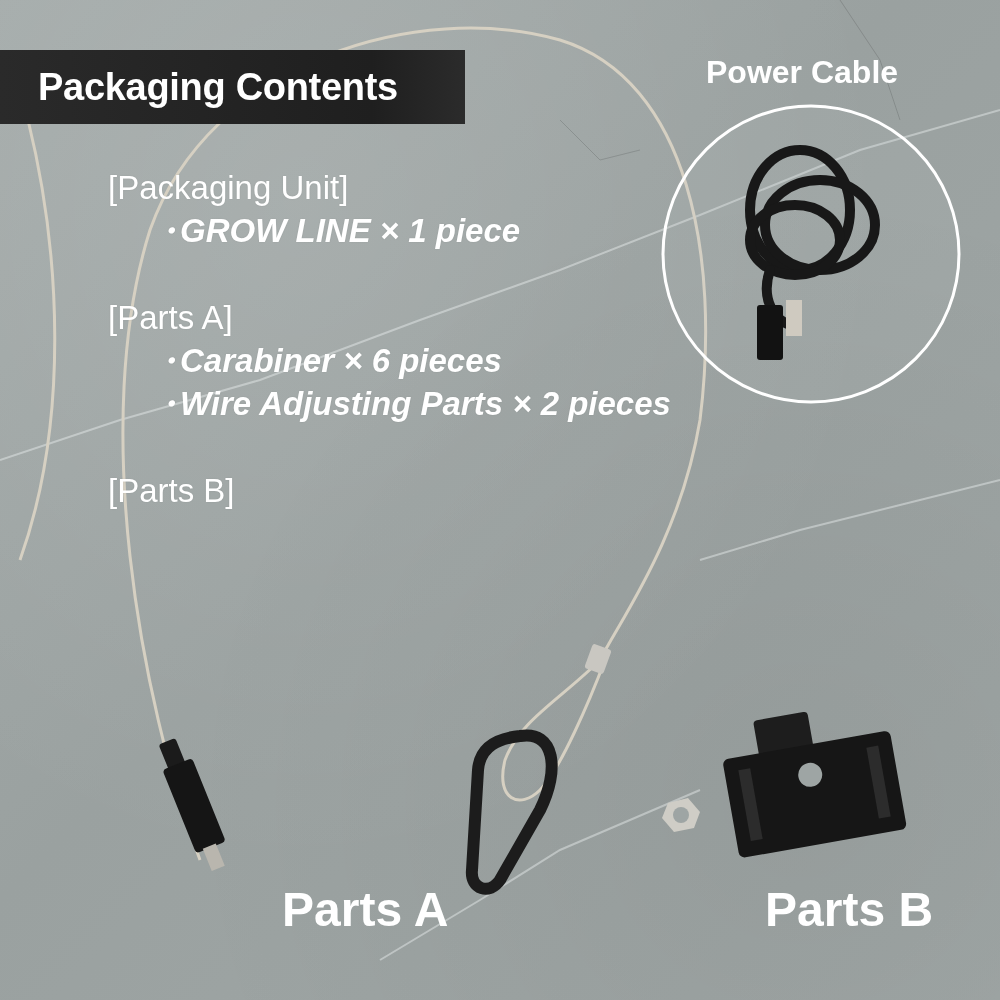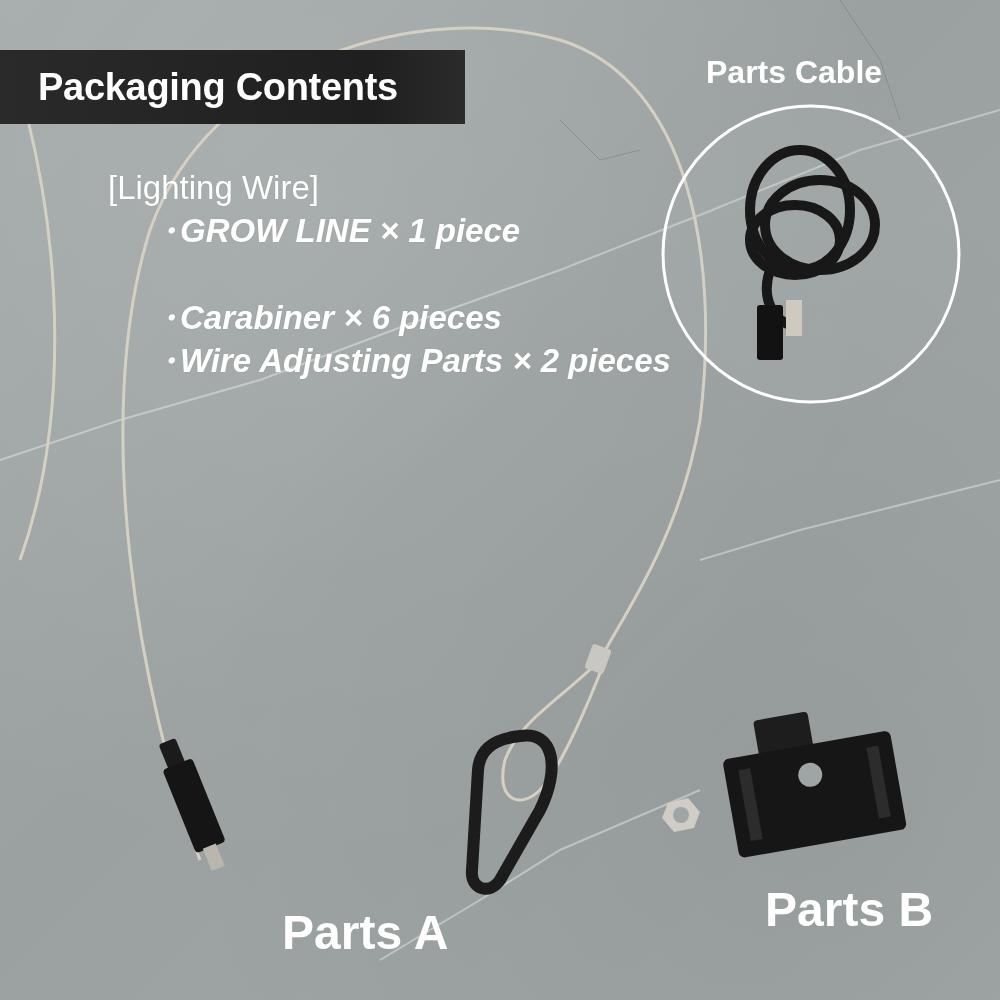--- a/index.html
+++ b/index.html
@@ -98,35 +98,37 @@
     <path d="M770 270 C 760 300, 775 320, 790 325"></path>
   </g>
   <rect x="757" y="305" width="26" height="55" rx="3" fill="#121212"></rect>
   <rect x="786" y="300" width="16" height="36" fill="#cfcac0"></rect>
 </svg>
 
 <div class="title-bar">
   <span>Packaging Contents</span>
 </div>
 
-<div class="power-label">Parts Cable</div>
+<div class="power-label">Power Cable</div>
 
 <div class="contents">
   <div class="section">
-    <div class="section-head">[Lighting Wire]</div>
+    <div class="section-head">[Packaging Unit]</div>
     <div class="item">
       <span class="bullet">・</span><span>GROW LINE × 1 piece</span>
     </div>
   </div>
   <div class="section">
+    <div class="section-head">[Parts A]</div>
     <div class="item">
       <span class="bullet">・</span><span>Carabiner × 6 pieces</span>
     </div>
     <div class="item">
       <span class="bullet">・</span><span>Wire Adjusting Parts × 2 pieces</span>
     </div>
   </div>
   <div class="section">
+    <div class="section-head">[Parts B]</div>
   </div>
 </div>
 
-<div class="parts-label" style="left:282px; top:882px;margin-top:23px;">Parts A</div>
+<div class="parts-label" style="left:282px; top:882px;">Parts A</div>
 <div class="parts-label" style="left:765px; top:882px;">Parts B</div>
 
 </body></html>

